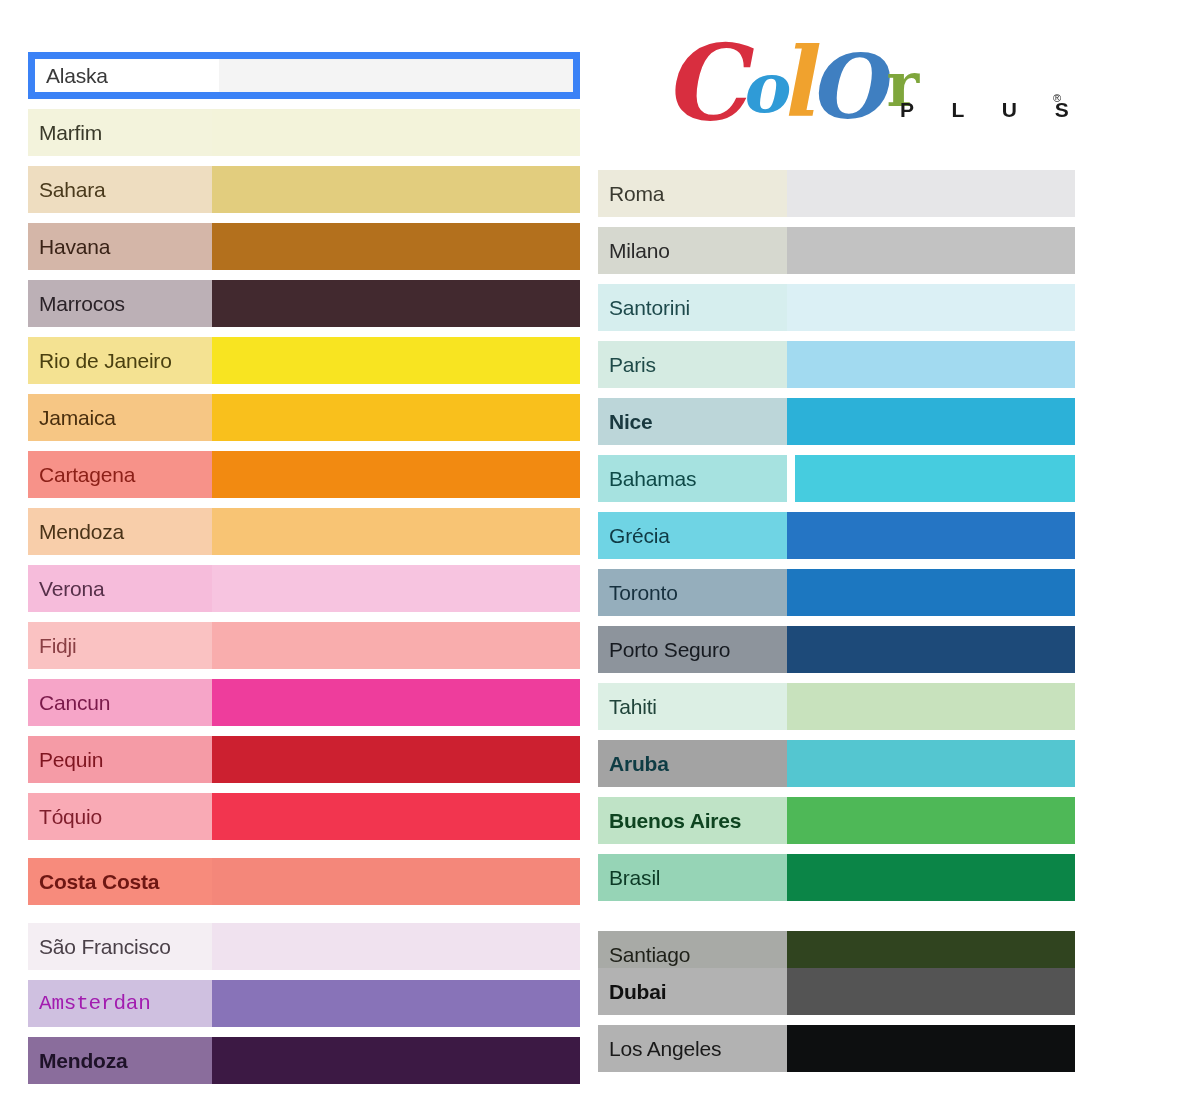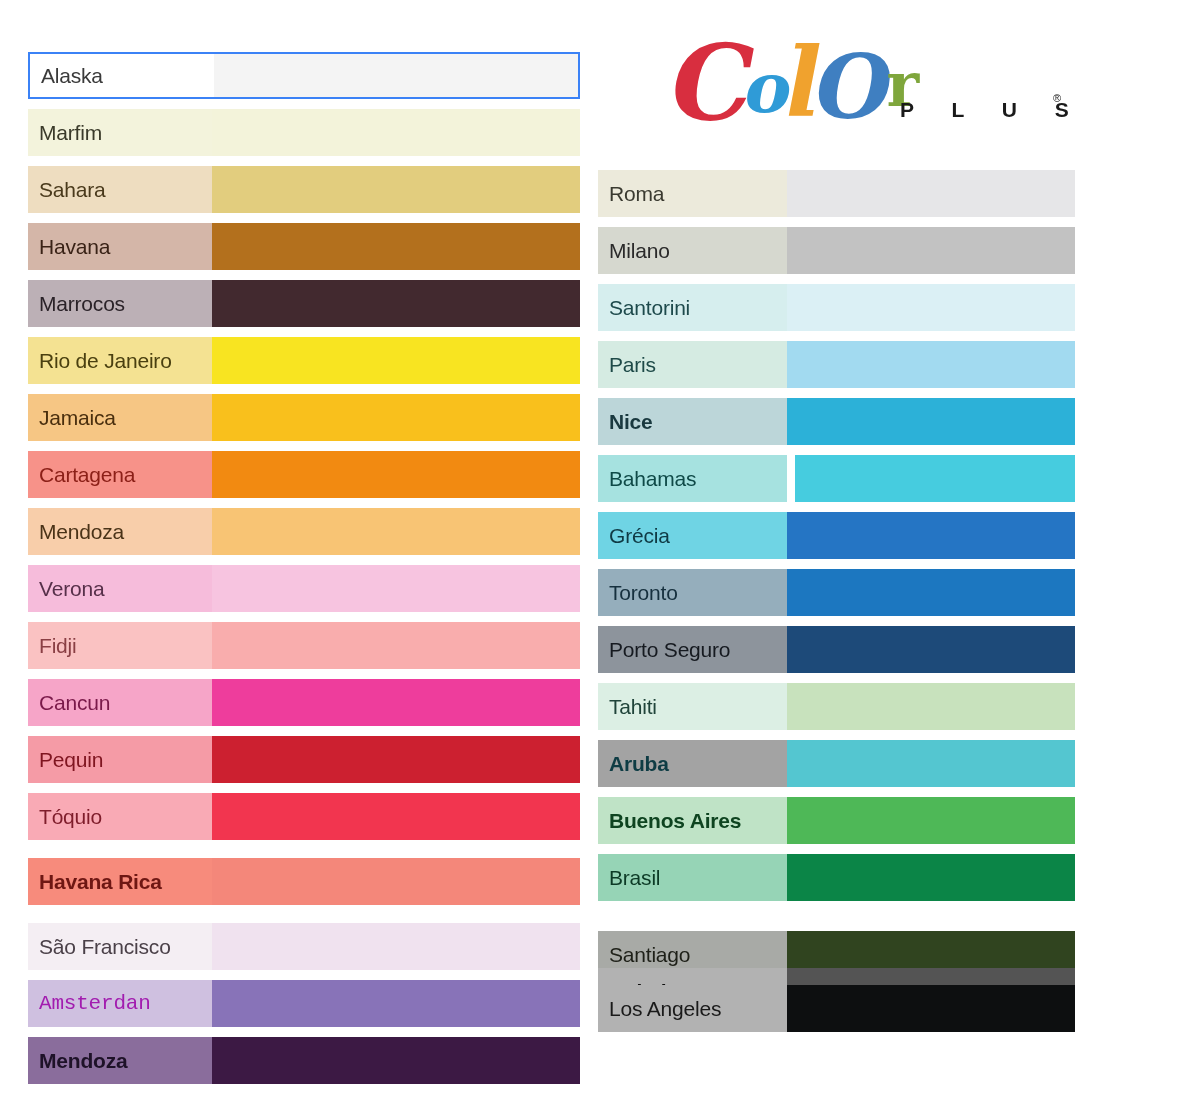--- a/index.html
+++ b/index.html
@@ -98,21 +98,21 @@
     white-space: nowrap;
     letter-spacing: -0.2px;
   }
   .label-text.bold { font-weight: bold; }
 
   .color-cell {
     flex: 1 1 auto;
     box-sizing: border-box;
   }
 
-  .swatch-row.outlined { border: 2px solid #3b82f6; }
+  .swatch-row.outlined { border: 7px solid #3b82f6; }
 </style>
 </head>
 <body>
 
 <div id="logo-area">
   <div id="logo-script"><span class="lg-c" style="color: rgb(216, 46, 63);">C</span><span class="lg-o1" style="color: rgb(47, 155, 215);">o</span><span class="lg-l" style="color: rgb(240, 162, 46);">l</span><span class="lg-o2" style="color: rgb(63, 127, 193);">O</span><span class="lg-r" style="color: rgb(127, 166, 60);">r</span></div>
   <div id="logo-plus">P L U S</div>
   <div id="logo-reg">®</div>
 </div>
 
@@ -196,21 +196,21 @@
       <div class="color-cell" style="background: rgb(204, 32, 48);"></div>
     </div>
     <div class="swatch-row" style="top: 793px;">
       <div class="label-cell" style="background: rgb(249, 170, 181);">
         <span class="label-text" style="color: rgb(127, 29, 43);">Tóquio</span>
       </div>
       <div class="color-cell" style="background: rgb(242, 53, 79);"></div>
     </div>
     <div class="swatch-row" style="top: 858px;">
       <div class="label-cell" style="background: rgb(247, 139, 124);">
-        <span class="label-text bold" style="color: rgb(110, 23, 19);">Havana Rica</span>
+        <span class="label-text bold" style="color: rgb(110, 23, 19);">Costa Costa</span>
       </div>
       <div class="color-cell" style="background: rgb(244, 135, 122);"></div>
     </div>
     <div class="swatch-row" style="top: 923px;">
       <div class="label-cell" style="background: rgb(244, 238, 243);">
         <span class="label-text" style="color: rgb(74, 64, 72);">São Francisco</span>
       </div>
       <div class="color-cell" style="background: rgb(240, 226, 239);"></div>
     </div>
     <div class="swatch-row" style="top: 980px;">
@@ -310,19 +310,19 @@
         <span class="label-text" style="color: rgb(30, 32, 24);">Santiago</span>
       </div>
       <div class="color-cell" style="background: rgb(48, 68, 31);"></div>
     </div>
     <div class="swatch-row" style="top: 968px;">
       <div class="label-cell" style="background: rgb(178, 178, 178);">
         <span class="label-text bold" style="color: rgb(16, 16, 16);">Dubai</span>
       </div>
       <div class="color-cell" style="background: rgb(84, 84, 84);"></div>
     </div>
-    <div class="swatch-row" style="top: 985px;">
+    <div class="swatch-row" style="top: 1025px;">
       <div class="label-cell" style="background: rgb(178, 178, 178);">
         <span class="label-text" style="color: rgb(26, 26, 26);">Los Angeles</span>
       </div>
       <div class="color-cell" style="background: rgb(13, 15, 16);"></div>
     </div>
   </div>
 
 </body></html>

